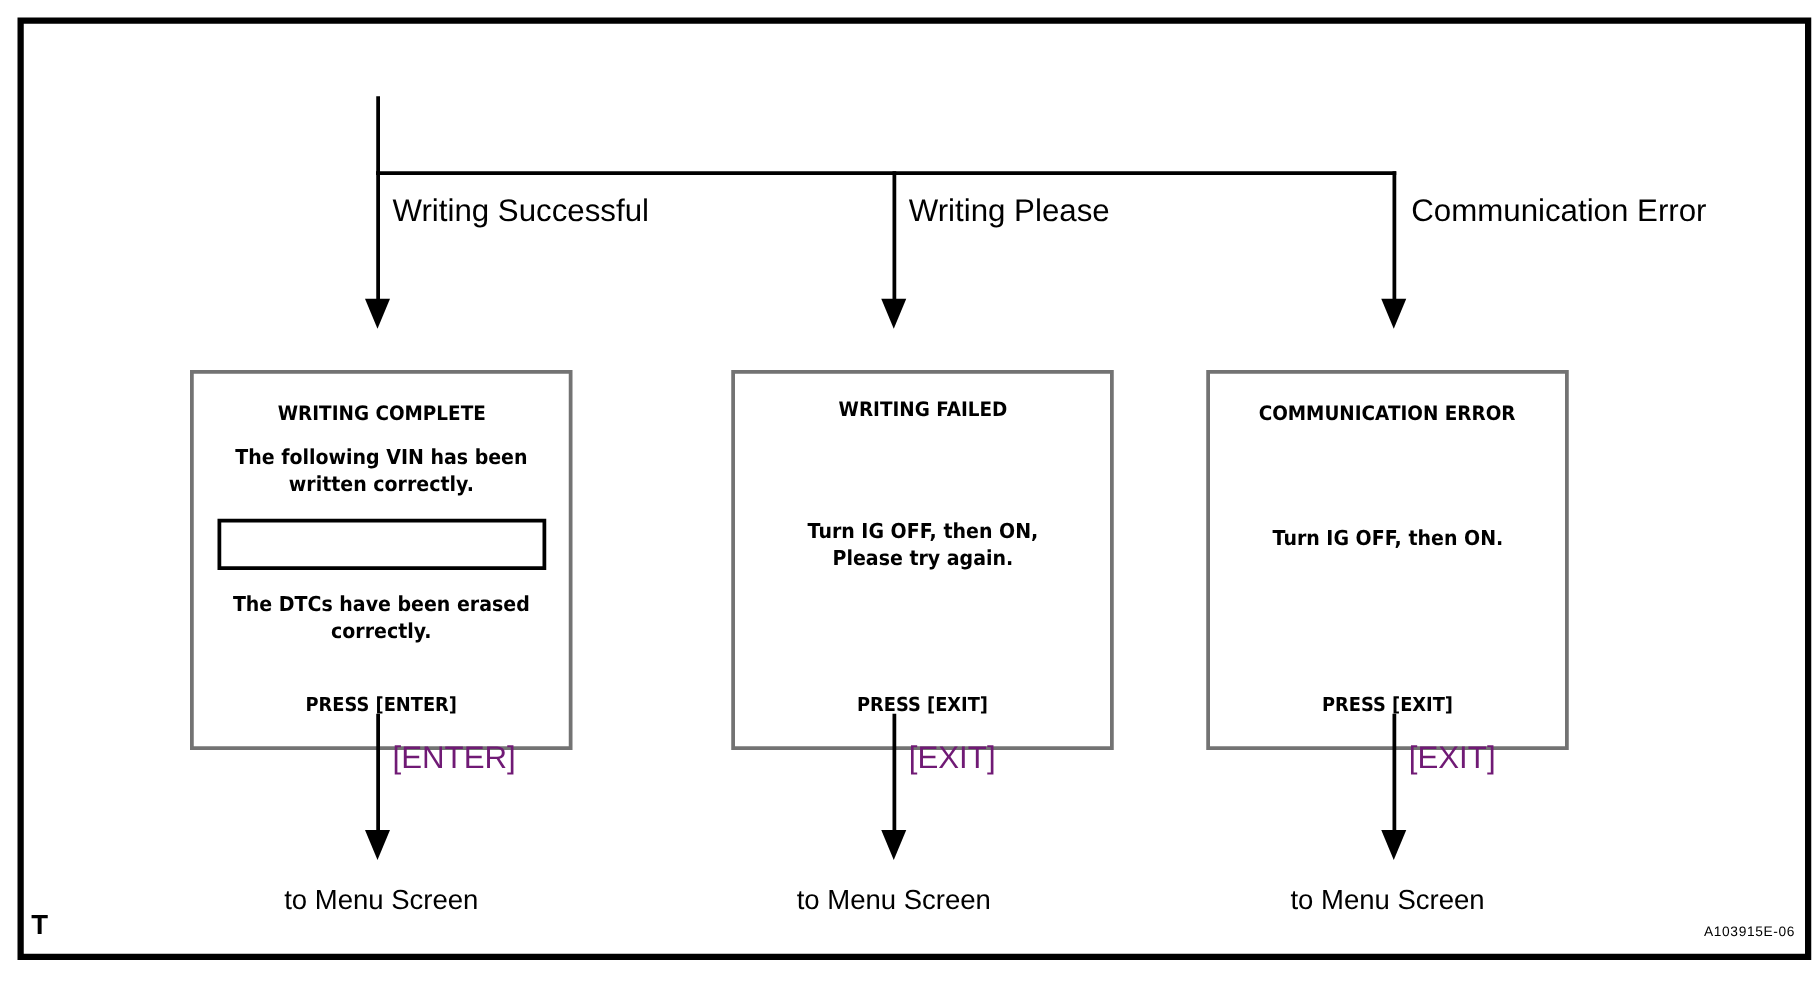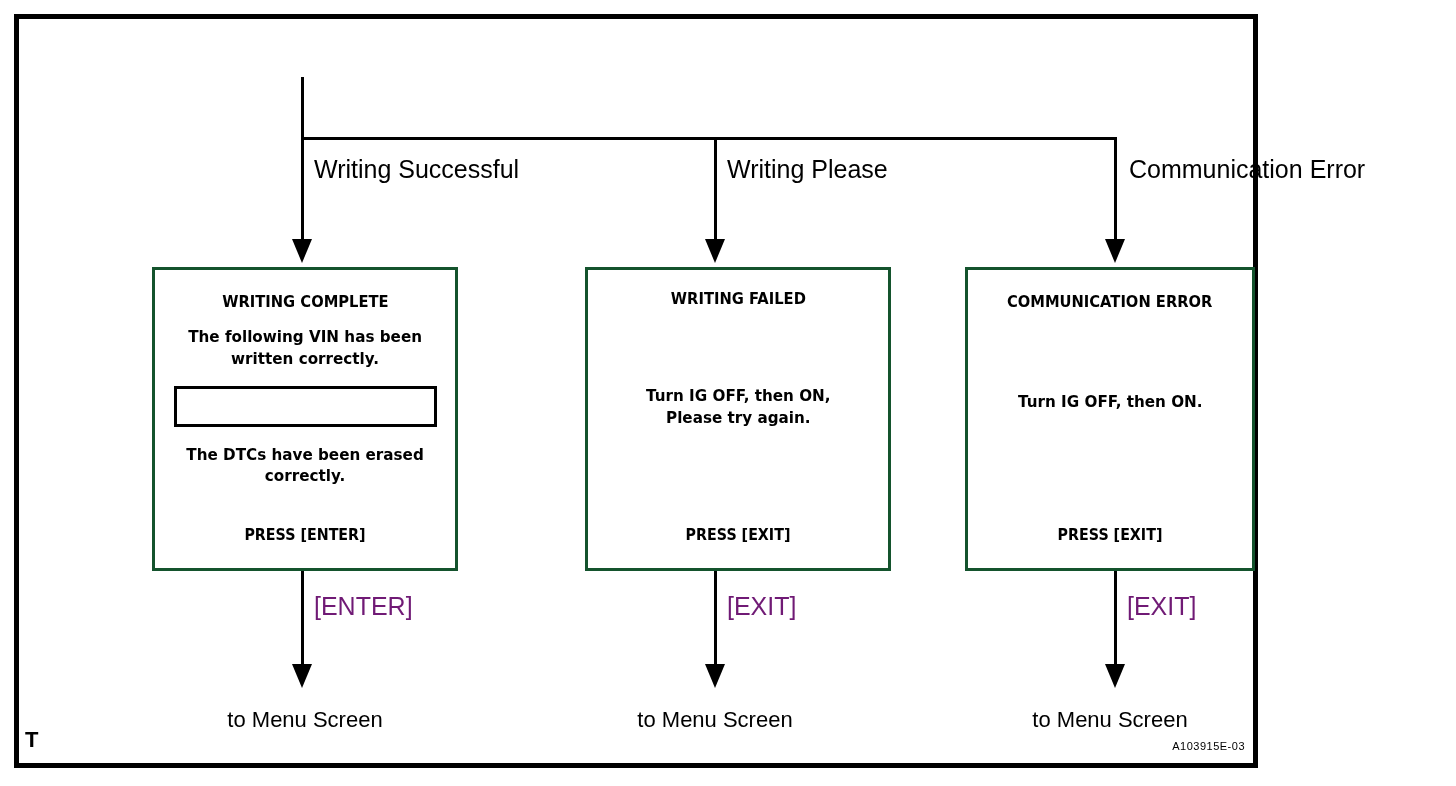--- a/index.html
+++ b/index.html
@@ -17,21 +17,21 @@
     height: 786px;
     background: #ffffff;
     overflow: hidden;
   }
 
   
   .frame {
     position: absolute;
     left: 14px;
     top: 14px;
-    width: 1244px;
+    width: 1435px;
     height: 754px;
     border: 5px solid #000000;
     box-sizing: border-box;
     background: #ffffff;
   }
 
   
   .vline {
     position: absolute;
     width: 3px;
@@ -79,23 +79,24 @@
     font-size: 22px;
     color: #000000;
     white-space: nowrap;
     line-height: 1;
     text-align: center;
   }
 
   
   .screen-box {
     position: absolute;
-    border: 3px solid #14532d;
-    box-sizing: border-box;
-    background: #ffffff;
+    border: 3px solid #737373;
+    box-sizing: border-box;
+    background: #ffffff;
+    margin-top: 29px;
   }
   .screen-inner {
     position: relative;
     width: 100%;
     height: 100%;
     box-sizing: border-box;
     display: flex;
     flex-direction: column;
     align-items: center;
   }
@@ -209,16 +210,16 @@
     <div class="arrow-down" style="left:686px; top:645px;"></div>
     <div class="key-label" style="left:708px; top:575px;">[EXIT]</div>
     <div class="terminal-text" style="left:543px; top:690px; width:306px;">to Menu Screen</div>
 
     <div class="vline" style="left:1095px; top:552px; height:95px;"></div>
     <div class="arrow-down" style="left:1086px; top:645px;"></div>
     <div class="key-label" style="left:1108px; top:575px;">[EXIT]</div>
     <div class="terminal-text" style="left:946px; top:690px; width:290px;">to Menu Screen</div>
 
     <div class="corner-mark" style="left:6px; top:710px;">T</div>
-    <div class="figure-code" style="right:8px; top:722px;">A103915E-03</div>
+    <div class="figure-code" style="right:8px; top:722px;">A103915E-06</div>
 
   </div>
 </div>
 
 </body></html>

